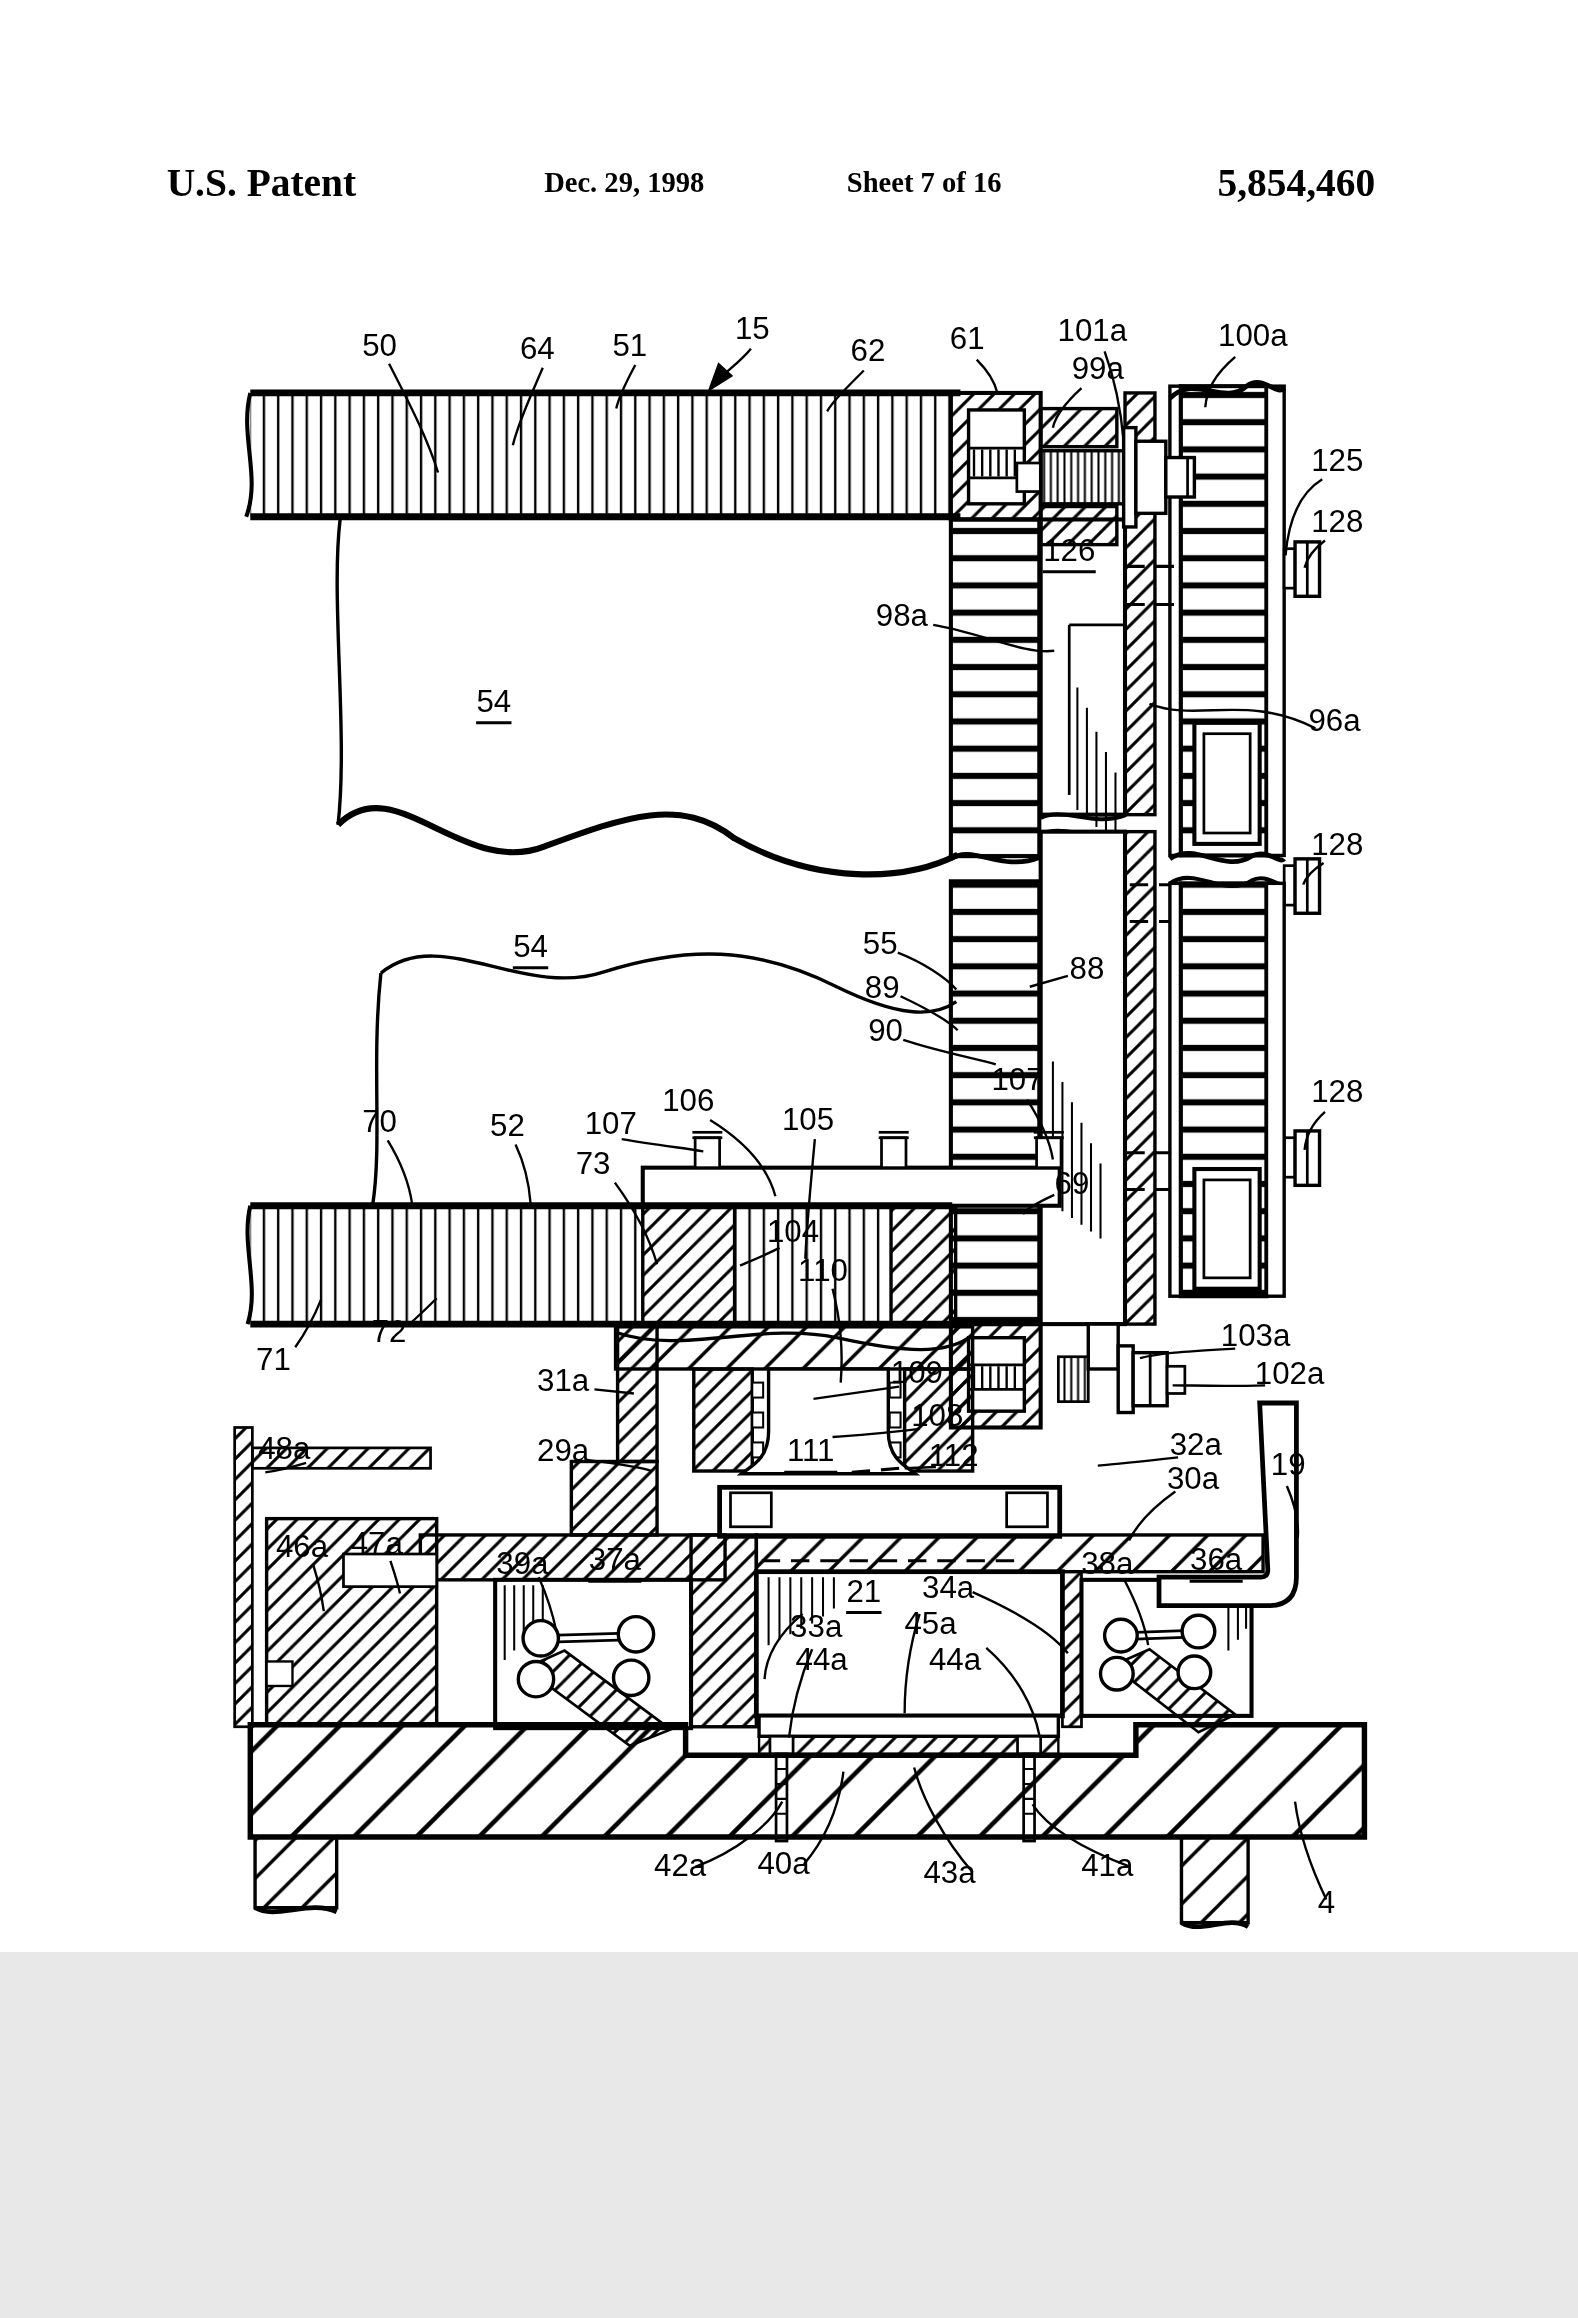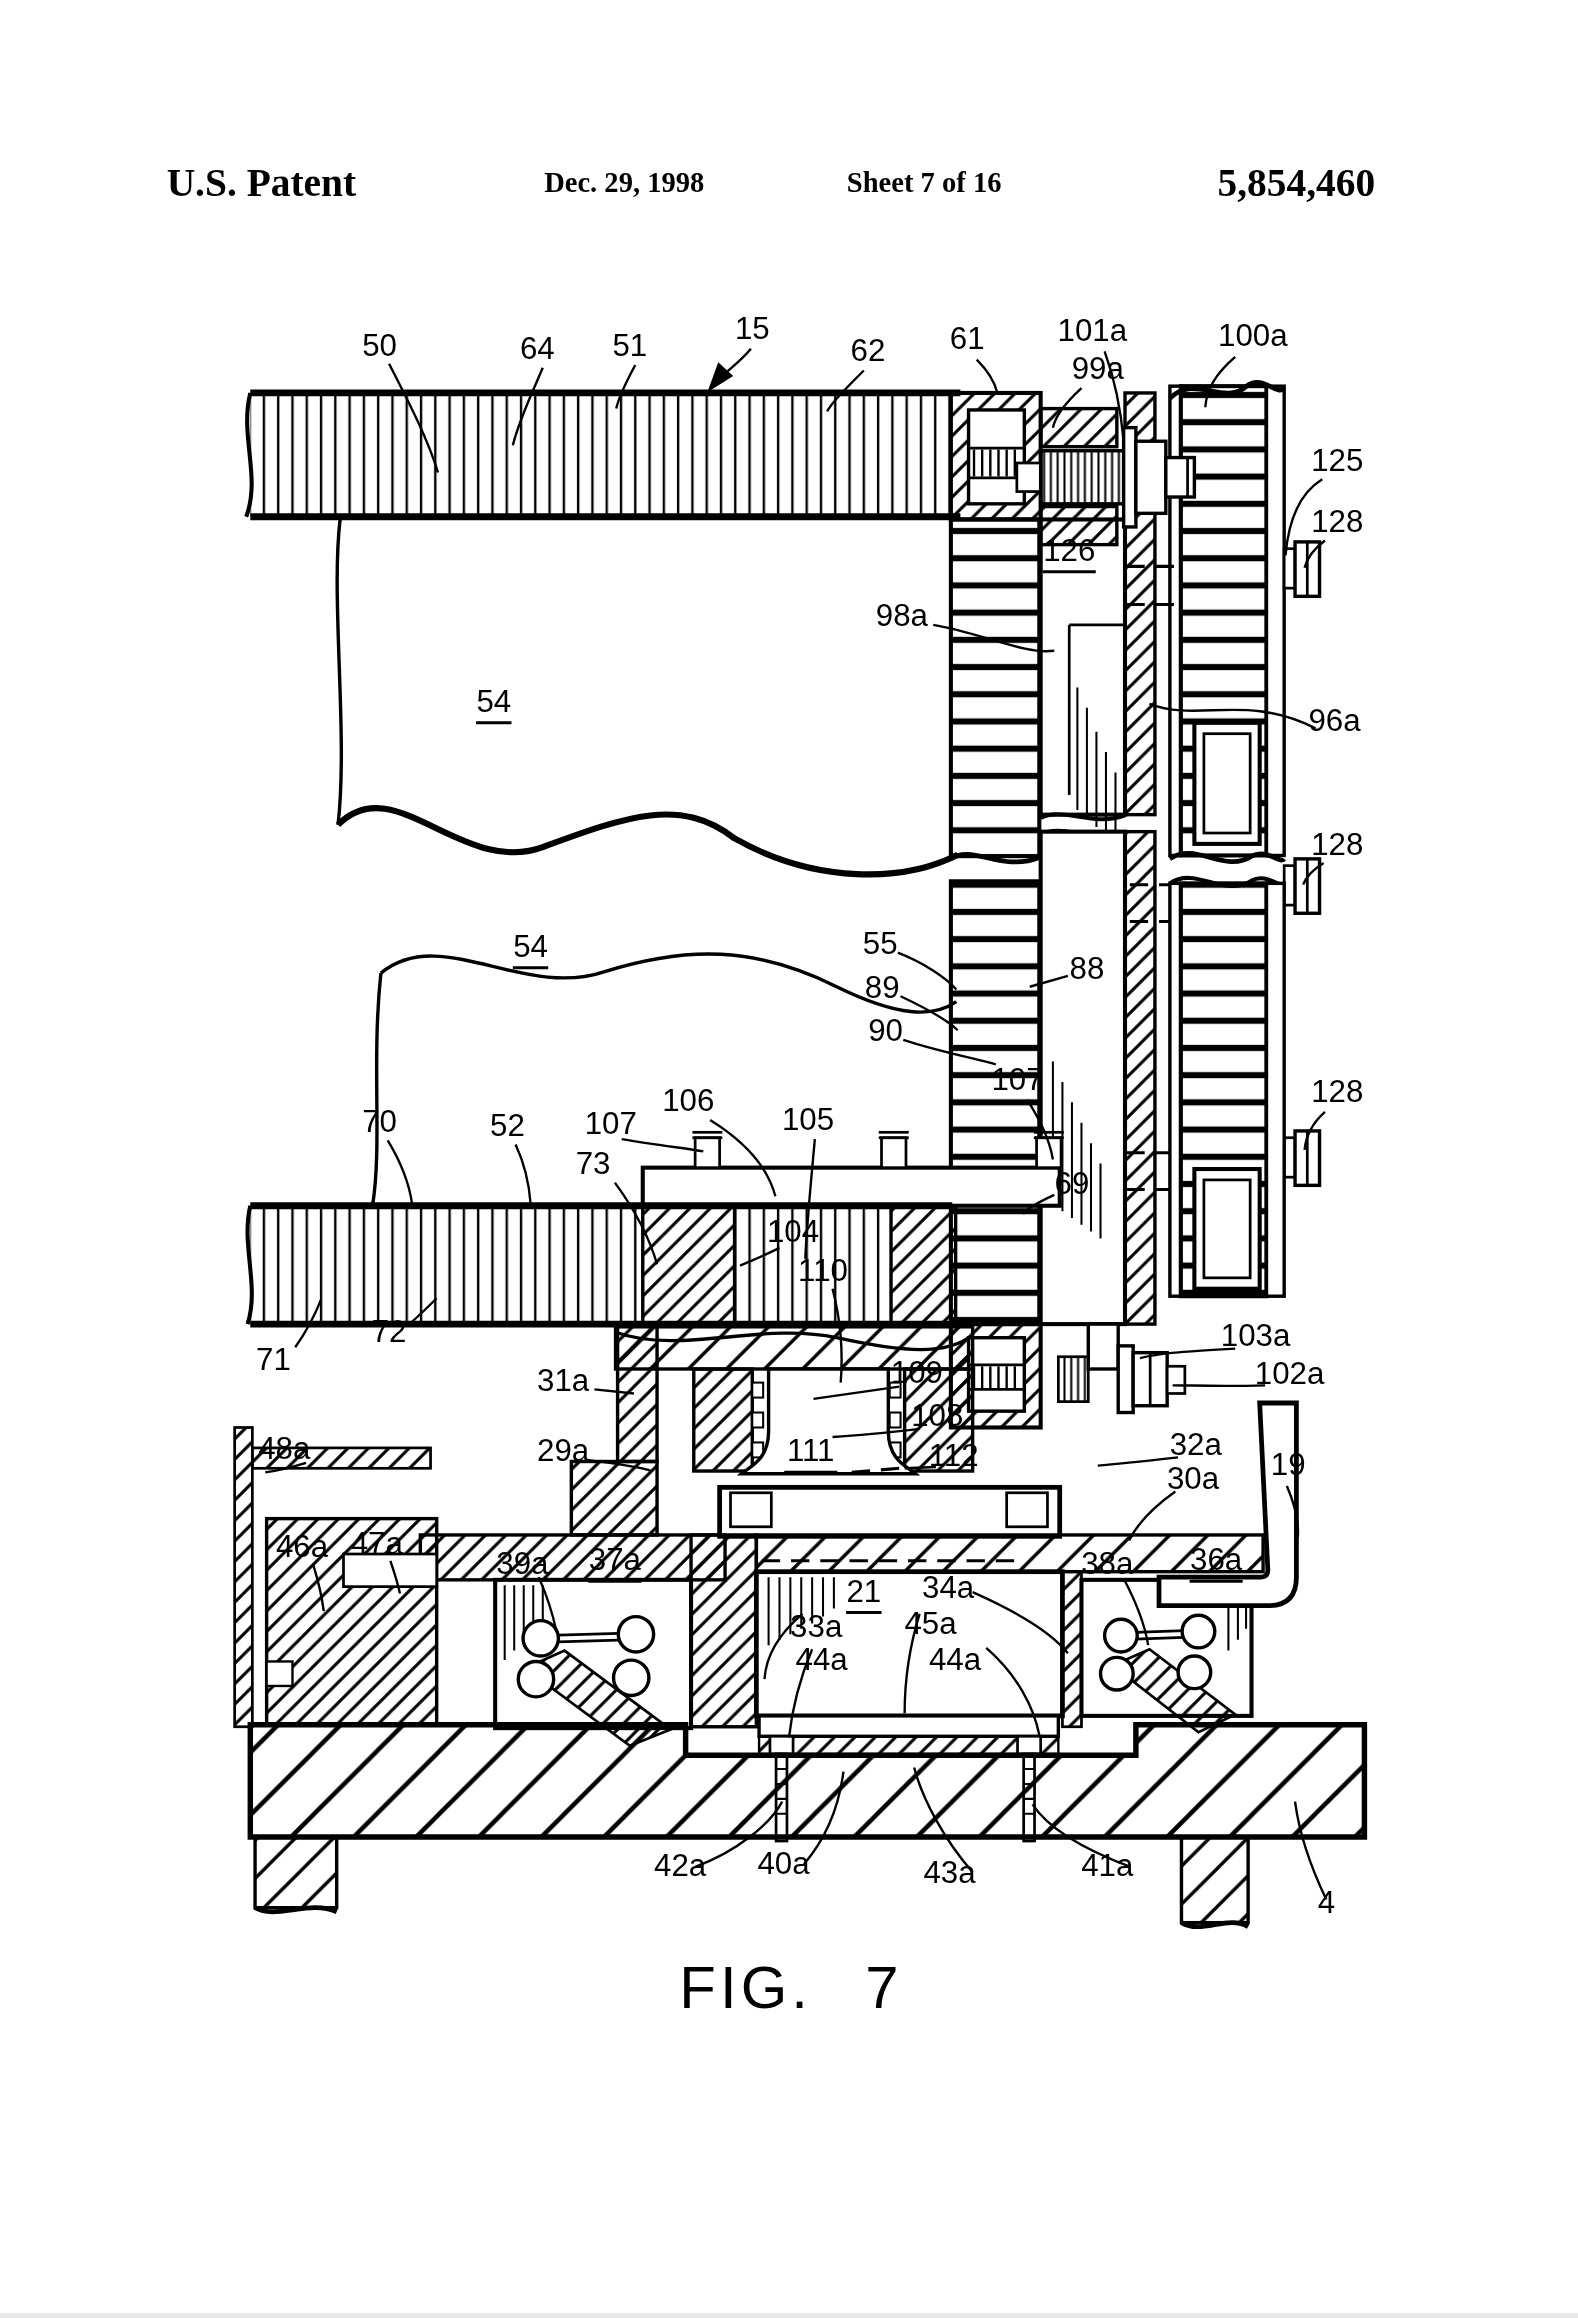--- a/index.html
+++ b/index.html
@@ -1,16 +1,16 @@
 <!DOCTYPE html>
 <html style="font-size:11px"><head>
 <meta charset="utf-8">
 <style>
   html,body{margin:0;padding:0;background:#e8e8e8;}
-  #page{width:1578px;height:2313px;background:#ffffff;position:relative;margin:0 auto;}
+  #page{width:1578px;height:1952px;background:#ffffff;position:relative;margin:0 auto;}
   svg{display:block;}
   text{fill:#000;}
   .hdr-main{font-family:"Liberation Serif",serif;font-weight:bold;font-size:58px;}
   .hdr-sub{font-family:"Liberation Serif",serif;font-weight:bold;font-size:42px;}
   .ref{font-family:"Liberation Sans",sans-serif;font-size:46px;}
   .fig-caption{font-family:"Liberation Sans",sans-serif;font-size:88px;letter-spacing:6px;word-spacing:48px;}
   .ln{stroke:#000;fill:none;}
   .leader{stroke:#000;stroke-width:3.5;fill:none;}
   .dash{stroke:#000;stroke-width:4.5;fill:none;stroke-dasharray:27 16;}
   .wh{fill:#fff;stroke:#000;}

